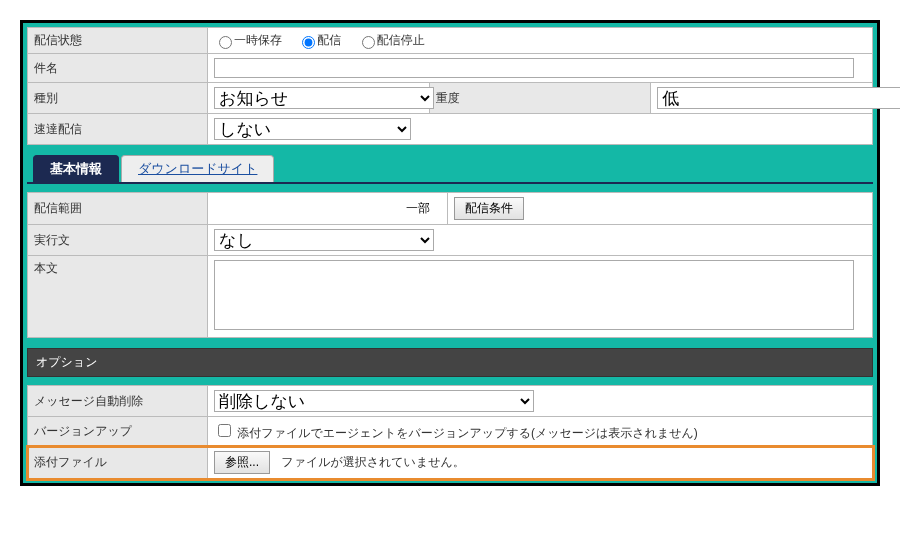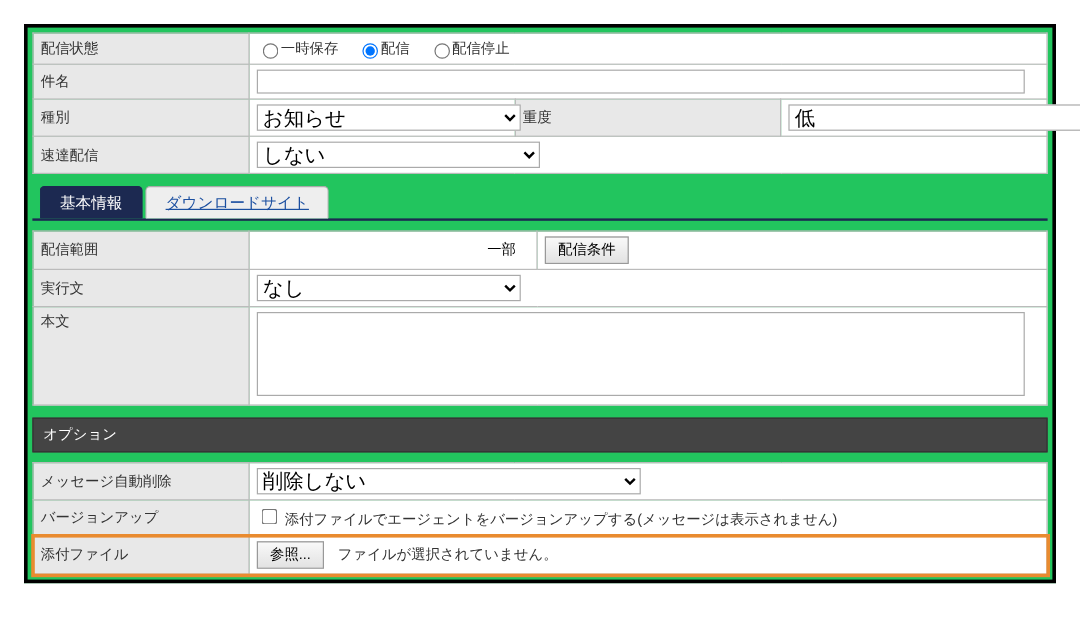--- a/index.html
+++ b/index.html
@@ -7,21 +7,21 @@
     margin: 0;
     padding: 20px;
     font-family: "MS PGothic", "Meiryo", sans-serif;
     font-size: 12px;
     background: #fff;
     color: #333;
   }
   .frame {
     width: 860px;
     border: 3px solid #000;
-    background: #22c55e;
+    background: #14b8a6;
     padding: 4px;
   }
   table.form-table {
     width: 100%;
     border-collapse: collapse;
     table-layout: fixed;
   }
   table.form-table td {
     border: 1px solid #bbb;
     padding: 4px 6px;
@@ -69,21 +69,21 @@
     border-top-left-radius: 4px;
     border-top-right-radius: 4px;
     background: #eee;
     font-size: 13px;
     cursor: pointer;
   }
   .tab.active {
     background: #1c2951;
     color: #fff;
     border-color: #1c2951;
-    font-weight: normal;
+    font-weight: bold;
     text-align: center;
   }
   .tab:not(.active) span {
     color: #1b4fa0;
     text-decoration: underline;
   }
 
   .section { margin-top: 8px; }
 
   .datefield {
@@ -168,21 +168,21 @@
       <td class="label" style="width:100px">重度</td>
       <td class="val">
         <select style="width:280px">
           <option>低</option>
         </select>
       </td>
     </tr>
     <tr>
       <td class="label">速達配信</td>
       <td class="val" colspan="3">
-        <select style="width:236px">
+        <select style="width:197px">
           <option>しない</option>
         </select>
       </td>
     </tr>
   </tbody>
     </table>
 
   <div class="tabs-row">
     <div class="tab active"><span>基本情報</span></div>
     <div class="tab"><span>ダウンロードサイト</span></div>

